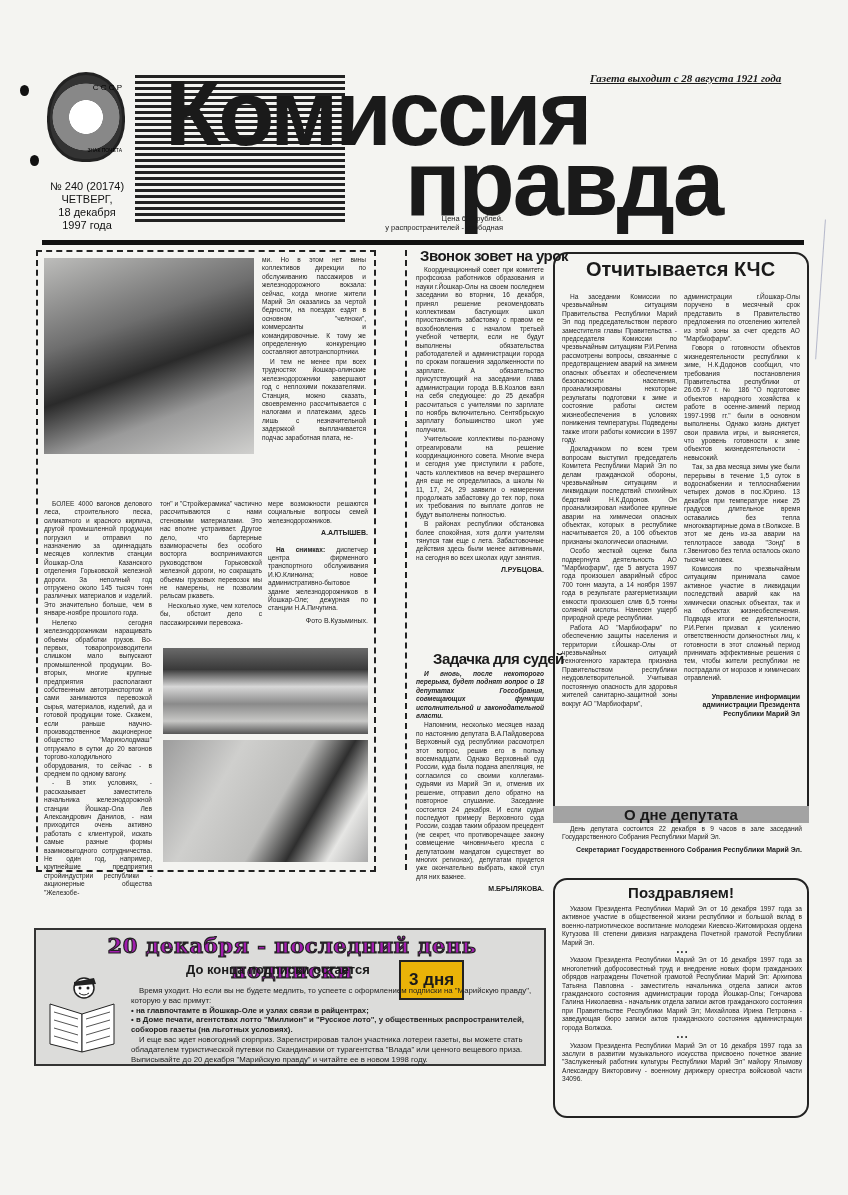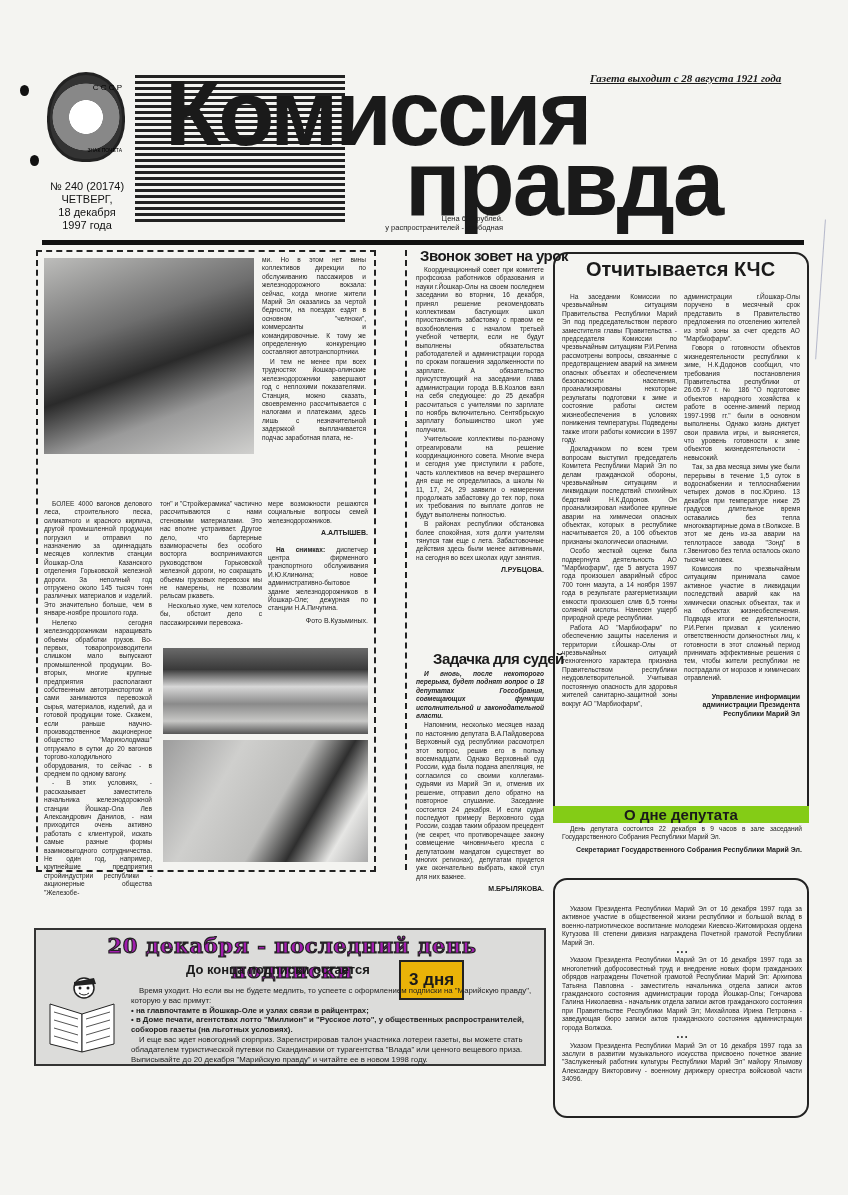--- a/index.html
+++ b/index.html
@@ -117,27 +117,28 @@
     <p>Работа АО "Марбиофарм" по обеспечению защиты населения и территории г.Йошкар-Олы от чрезвычайных ситуаций техногенного характера признана Правительством республики неудовлетворительной. Учитывая постоянную опасность для здоровья жителей санитарно-защитной зоны вокруг АО "Марбиофарм",</p>
   </div>
   <div class="abs txt" style="left:684px;top:293px;width:116px">
     <p style="text-indent:0">администрации г.Йошкар-Олы поручено в месячный срок представить в Правительство предложения по отселению жителей из этой зоны за счет средств АО "Марбиофарм".</p>
     <p>Говоря о готовности объектов жизнедеятельности республики к зиме, Н.К.Додонов сообщил, что требования постановления Правительства республики от 26.05.97 г. № 186 "О подготовке объектов народного хозяйства к работе в осенне-зимний период 1997-1998 гг." были в основном выполнены. Однако жизнь диктует свои правила игры, и выясняется, что уровень готовности к зиме объектов жизнедеятельности - невысокий.</p>
     <p>Так, за два месяца зимы уже были перерывы в течение 1,5 суток в водоснабжении и теплоснабжении четырех домов в пос.Юрино. 13 декабря при температуре ниже 25 градусов длительное время оставались без тепла многоквартирные дома в г.Волжске. В этот же день из-за аварии на теплотрассе завода "Зонд" в г.Звенигово без тепла осталось около тысячи человек.</p>
     <p>Комиссия по чрезвычайным ситуациям принимала самое активное участие в ликвидации последствий аварий как на химически опасных объектах, так и на объектах жизнеобеспечения. Подводя итоги ее деятельности, Р.И.Регин призвал к усилению ответственности должностных лиц, к готовности в этот сложный период принимать эффективные решения с тем, чтобы жители республики не пострадали от морозов и химических отравлений.</p>
     <div class="sig" style="text-align:right;margin-top:10px;width:116px">Управление информации администрации Президента Республики Марий Эл</div>
   </div>
 
-  <div class="abs" style="left:553px;top:806px;width:256px;text-align:center;font-size:15px;font-weight:bold;background:#84cc16">О дне депутата</div>
+  <div class="abs" style="left:553px;top:806px;width:256px;text-align:center;font-size:15px;font-weight:bold;background:#a3a3a3">О дне депутата</div>
   <div class="abs txt" style="left:562px;top:825px;width:240px">
     <p>День депутата состоится 22 декабря в 9 часов в зале заседаний Государственного Собрания Республики Марий Эл.</p>
     <div class="sig">Секретариат Государственного Собрания Республики Марий Эл.</div>
   </div>
 
   <div class="round-box" style="left:553px;top:878px;width:256px;height:240px"></div>
+  <div class="abs" style="left:553px;top:884px;width:256px;text-align:center;font-size:15px;font-weight:bold">Поздравляем!</div>
   <div class="abs txt" style="left:562px;top:905px;width:240px">
     <p>Указом Президента Республики Марий Эл от 16 декабря 1997 года за активное участие в общественной жизни республики и большой вклад в военно-патриотическое воспитание молодежи Киевско-Житомирская ордена Кутузова III степени дивизия награждена Почетной грамотой Республики Марий Эл.</p>
     <div style="text-align:center">•   •   •</div>
     <p>Указом Президента Республики Марий Эл от 16 декабря 1997 года за многолетний добросовестный труд и внедрение новых форм гражданских обрядов награждены Почетной грамотой Республики Марий Эл: Архипова Татьяна Павловна - заместитель начальника отдела записи актов гражданского состояния администрации города Йошкар-Олы; Гончарова Галина Николаевна - начальник отдела записи актов гражданского состояния при Правительстве Республики Марий Эл; Михайлова Ирина Петровна - заведующая бюро записи актов гражданского состояния администрации города Волжска.</p>
     <div style="text-align:center">•   •   •</div>
     <p>Указом Президента Республики Марий Эл от 16 декабря 1997 года за заслуги в развитии музыкального искусства присвоено почетное звание "Заслуженный работник культуры Республики Марий Эл" майору Ялымову Александру Викторовичу - военному дирижеру оркестра войсковой части 34096.</p>
   </div>
 
   <div class="subs">
     <div class="subs-title">20 декабря - последний день подписки</div>

